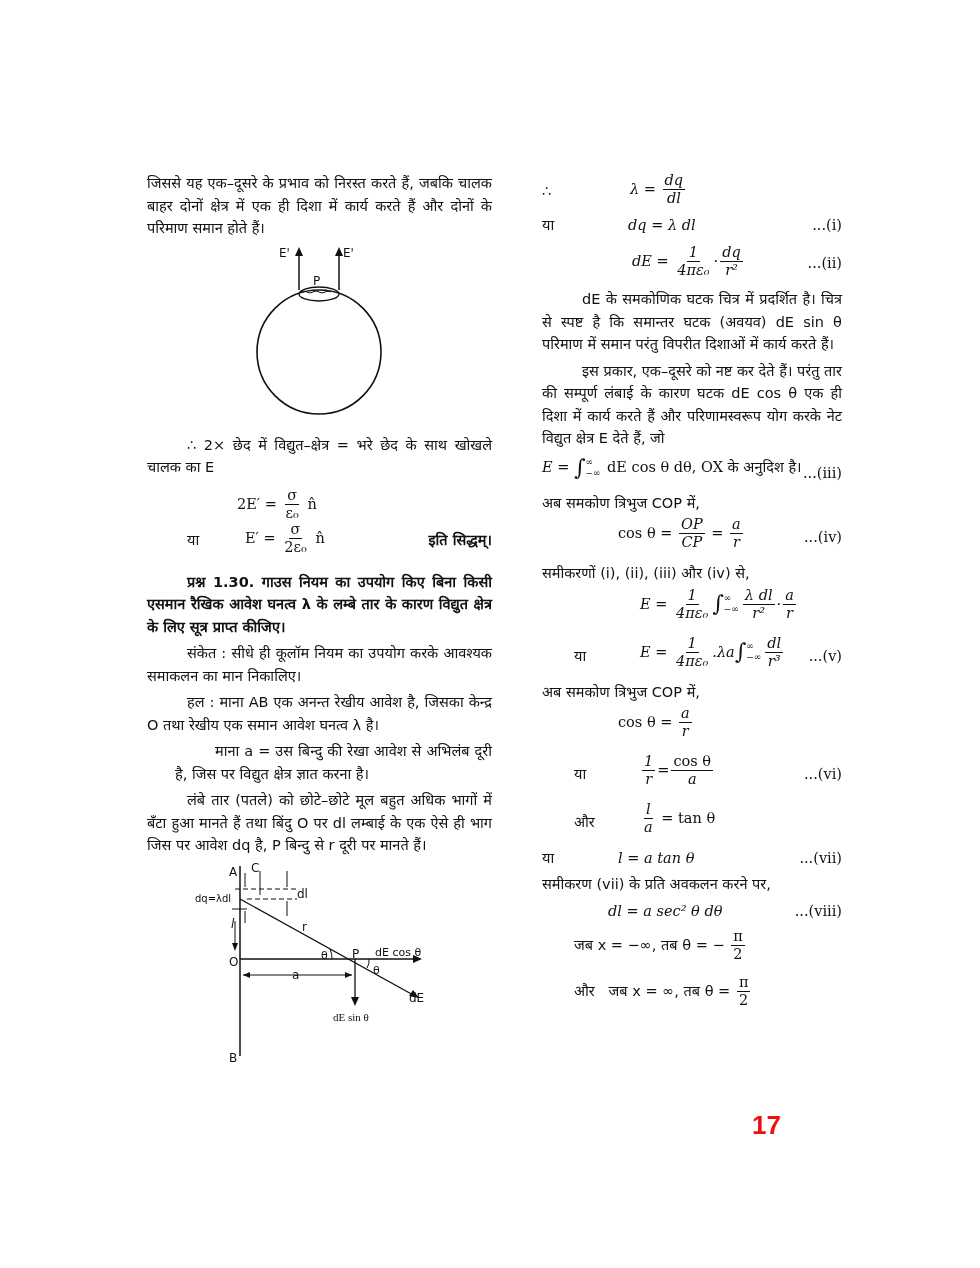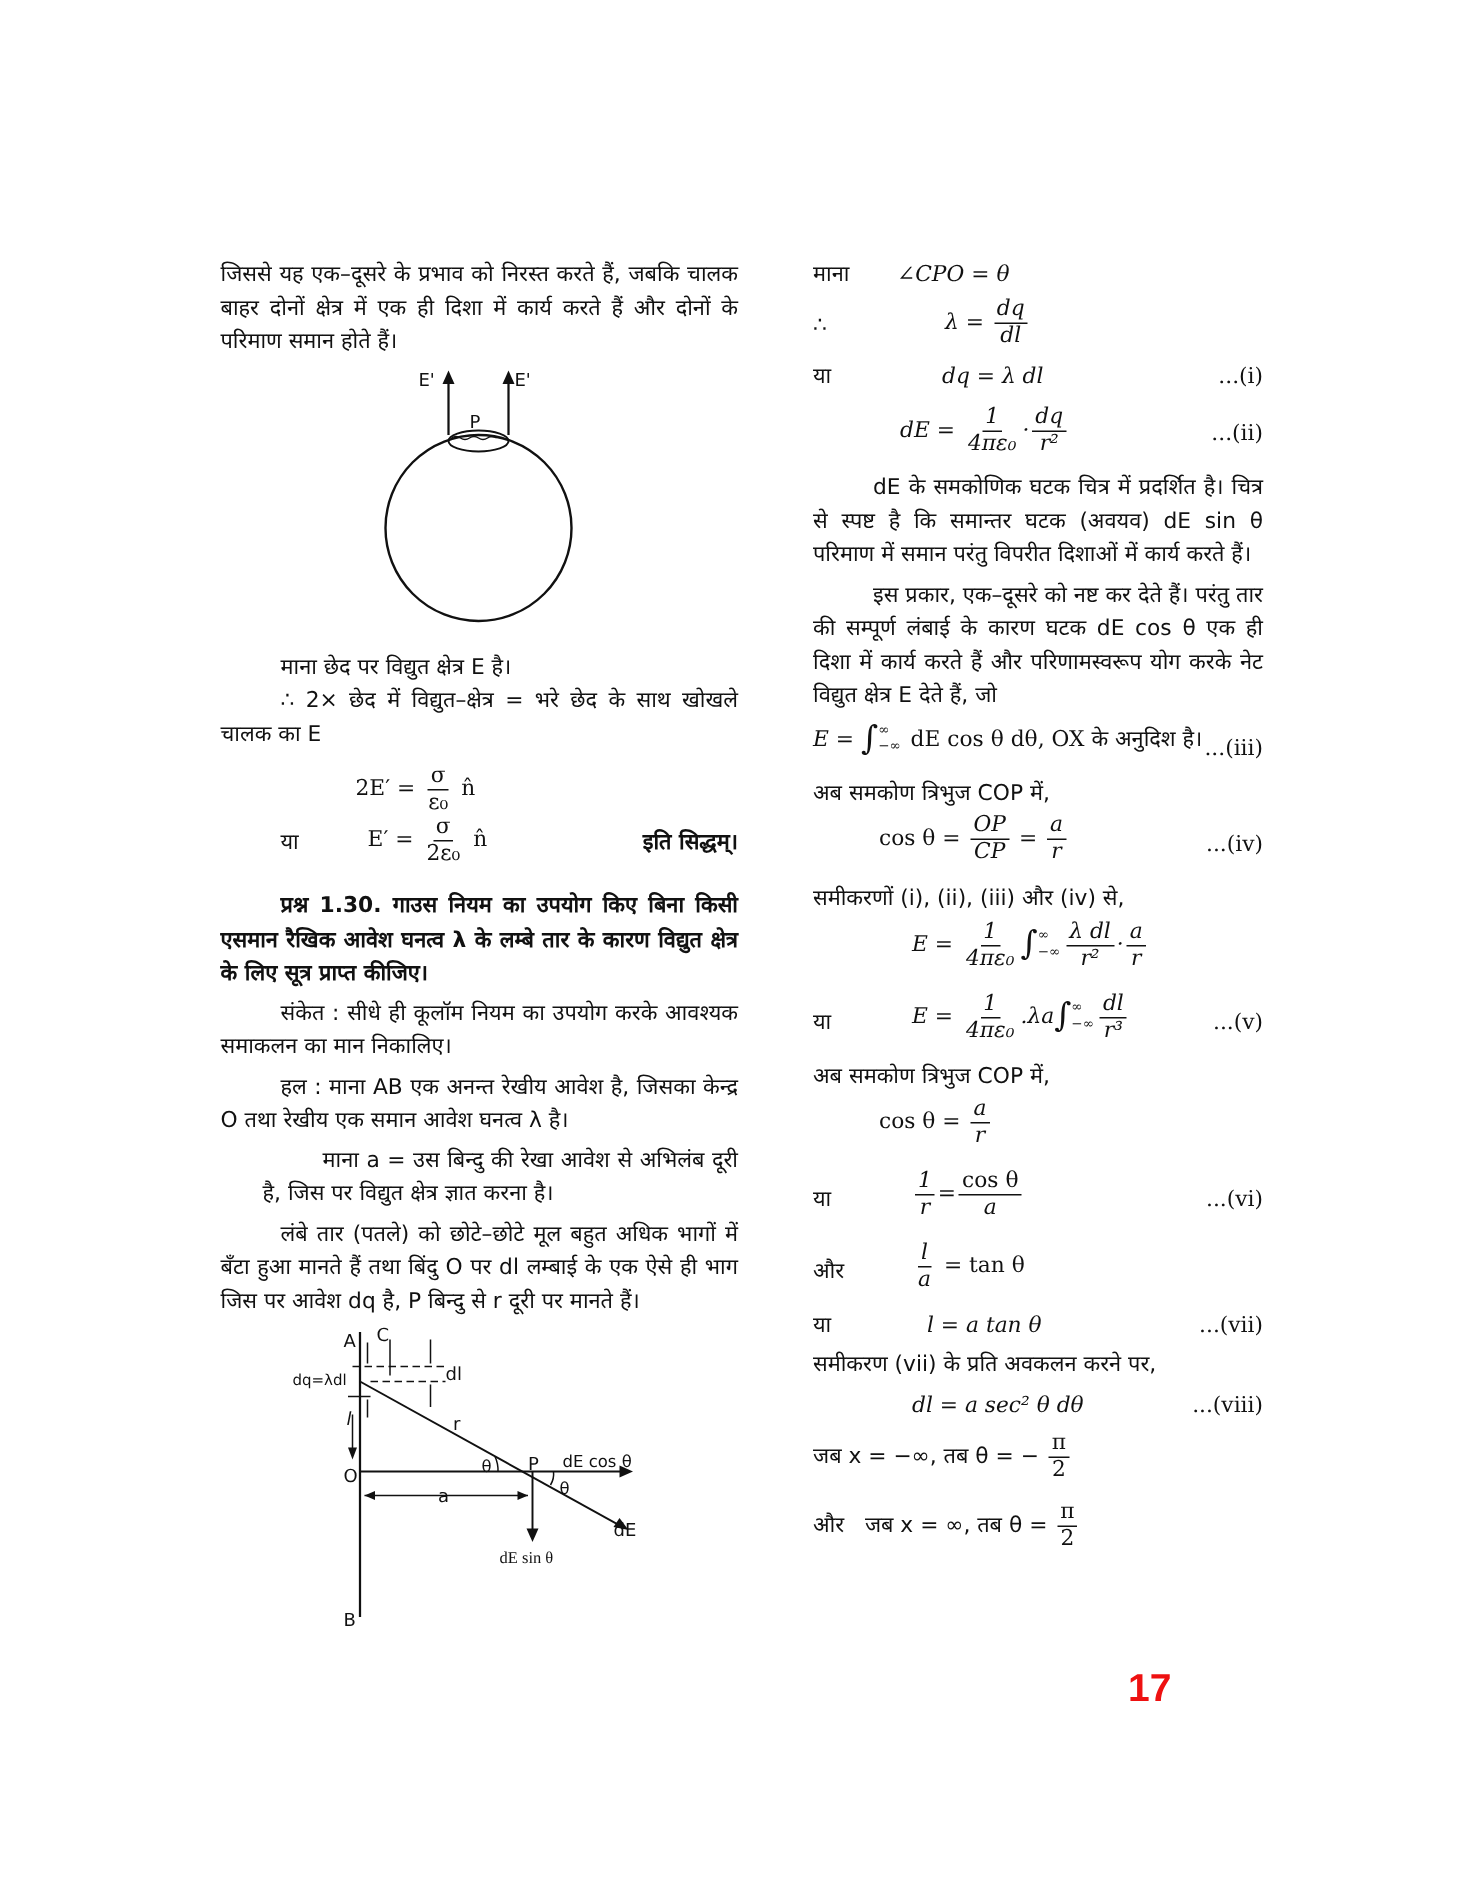--- a/index.html
+++ b/index.html
@@ -9,21 +9,21 @@
   .col { position:absolute; font-size:14.5px; line-height:22.5px; }
   .left { left:147px; top:172px; width:345px; }
   .right { left:542px; top:172px; width:300px; }
   p { margin:0; text-align:justify; }
   .ind { text-indent:40px; }
   .bold { font-weight:bold; }
   i, .it { font-family:"DejaVu Serif", serif; font-style:italic; }
   .serif { font-family:"DejaVu Serif", serif; }
   .eqrow { position:relative; height:26px; }
   .eqrow.tall { height:42px; }
-  .eqrow.xtall { height:48px; }
+  .eqrow.xtall { height:48px;margin-left:32px; }
   .lbl { position:absolute; left:0; }
   .eq { position:absolute; }
   .num { position:absolute; right:0; font-family:"DejaVu Serif", serif; }
   .frac { display:inline-flex; flex-direction:column; align-items:center; vertical-align:middle; line-height:17px; margin:0 2px; }
   .frac .n { border-bottom:1px solid #111; padding:0 2px; }
   .frac .d { padding:0 2px; }
   .pagenum { position:absolute; left:752px; top:1110px; font-size:26px; font-weight:bold; color:#ee1111; font-family:"Liberation Sans", sans-serif; }
   .intg { font-size:22px; vertical-align:middle; font-family:"DejaVu Serif", serif; }
   .lim { display:inline-flex; flex-direction:column; font-size:9px; line-height:11px; vertical-align:middle; margin-right:2px; }
 </style>
@@ -43,21 +43,20 @@
         <line x1="152" y1="46" x2="152" y2="8" stroke="#111" stroke-width="1.5"></line>
         <polygon points="152,3 148,12 156,12" fill="#111"></polygon>
         <line x1="192" y1="46" x2="192" y2="8" stroke="#111" stroke-width="1.5"></line>
         <polygon points="192,3 188,12 196,12" fill="#111"></polygon>
       </svg>
       <span style="position:absolute;left:132px;top:-2px;font-size:12px;">E'</span>
       <span style="position:absolute;left:196px;top:-2px;font-size:12px;">E'</span>
       <span style="position:absolute;left:166px;top:26px;font-size:12px;">P</span>
     </div>
 
-    <p class="ind">माना छेद पर विद्युत क्षेत्र E है।</p>
     <p class="ind">∴ 2× छेद में विद्युत–क्षेत्र = भरे छेद के साथ खोखले चालक का E</p>
 
     <div class="eqrow tall">
       <span class="eq serif" style="left:90px;top:8px;">
         <span>2E′ =</span>
         <span class="frac">
             <span class="n">σ</span>
             <span class="d">ε₀</span>
           </span>
         <span>n̂</span>
@@ -119,24 +118,20 @@
       <span style="position:absolute;left:228px;top:81px;font-size:11px;">dE cos θ</span>
       <span style="position:absolute;left:226px;top:99px;font-size:11px;">θ</span>
       <span style="position:absolute;left:145px;top:103px;font-size:12px;">a</span>
       <span style="position:absolute;left:262px;top:126px;font-size:12px;">dE</span>
       <span style="position:absolute;left:186px;top:145px;font-size:11px;font-family:Liberation Serif, serif;">dE sin θ</span>
       <span style="position:absolute;left:82px;top:186px;font-size:12px;">B</span>
     </div>
   </div>
 
   <div class="col right">
-    <div class="eqrow">
-      <span class="lbl">माना</span>
-      <span class="eq it" style="left:56px;">∠CPO = θ</span>
-    </div>
     <div class="eqrow tall">
       <span class="lbl" style="top:8px;">∴</span>
       <span class="eq it" style="left:88px;">
         <span>λ =</span>
         <span class="frac">
             <span class="n">dq</span>
             <span class="d">dl</span>
           </span>
       </span>
     </div>

